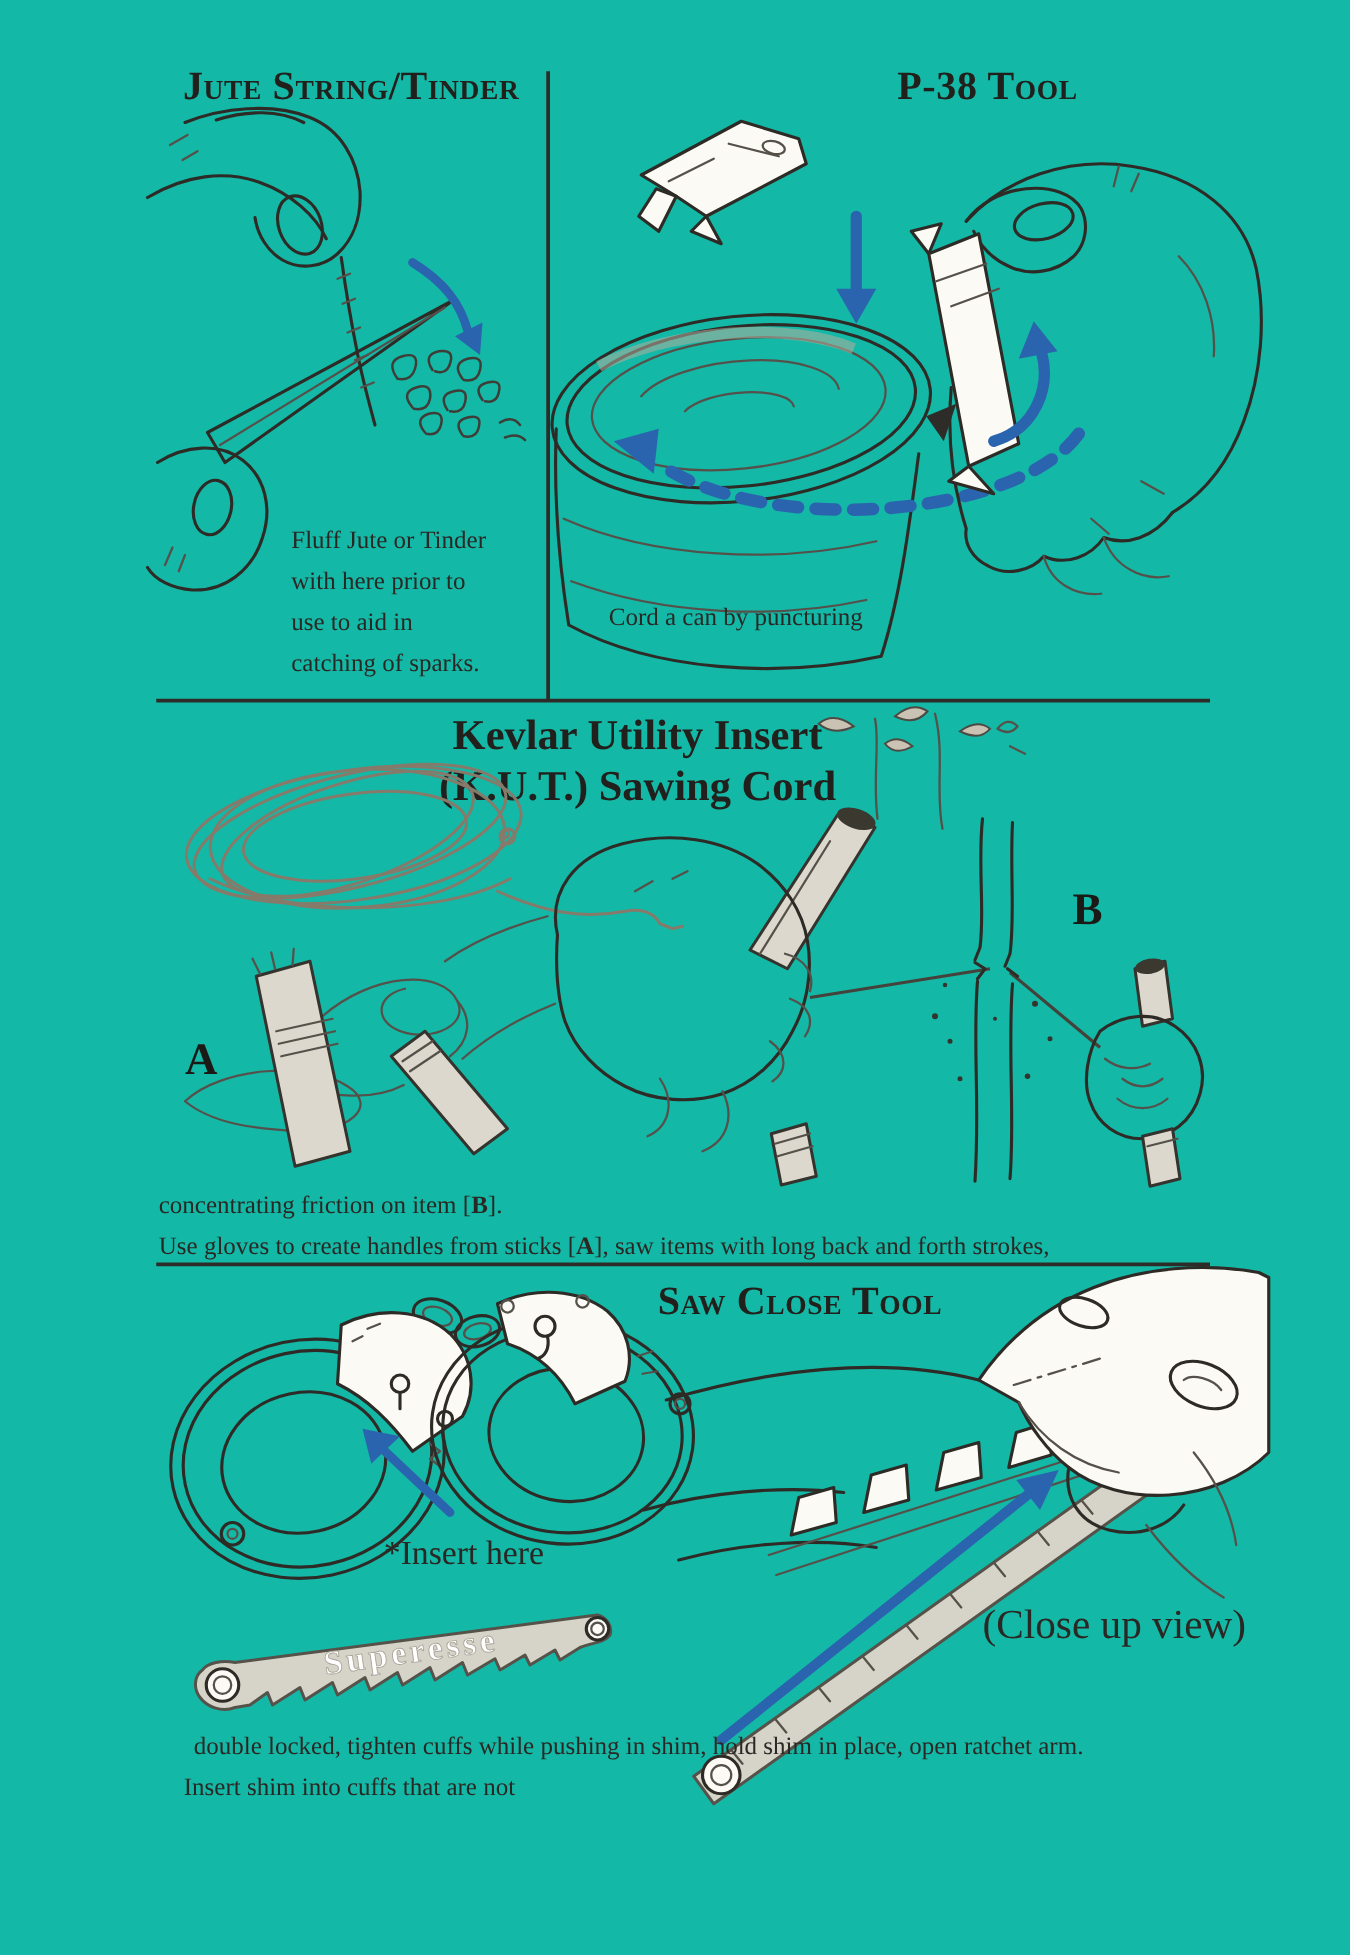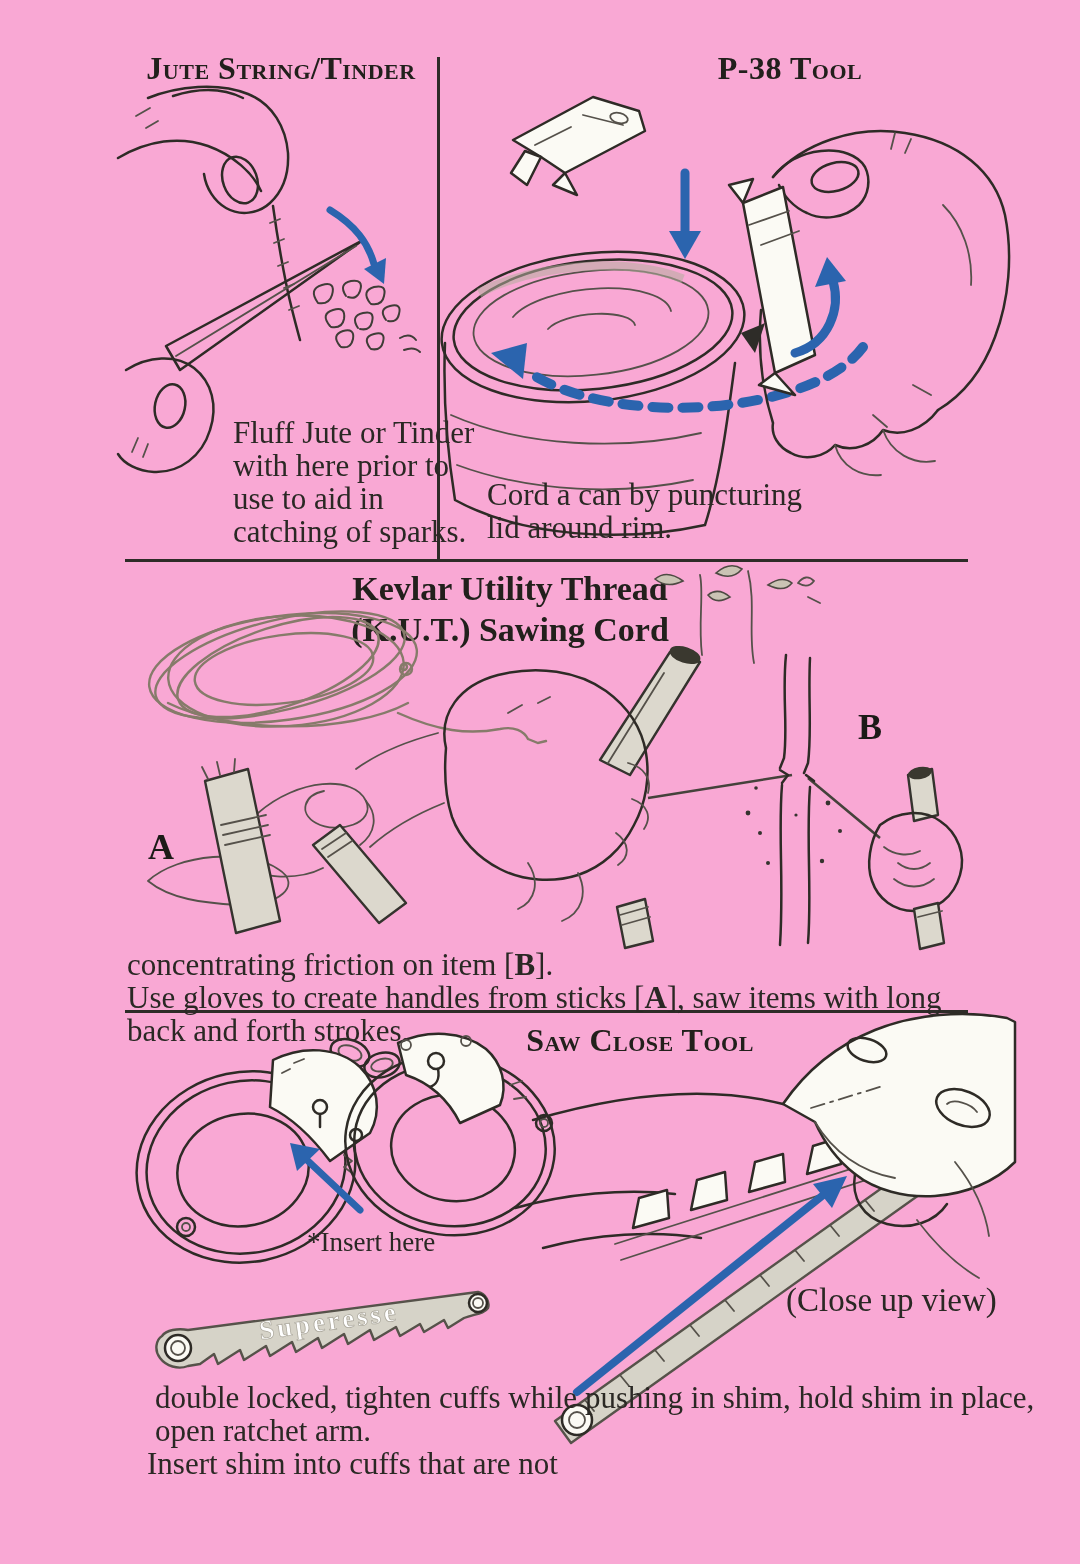--- a/index.html
+++ b/index.html
@@ -1,22 +1,22 @@
 <!DOCTYPE html>
 <html><head>
 <meta charset="utf-8">
 <style>
   html,body{margin:0;padding:0;background:#e8e6de;}
-  .page{position:relative;width:1080px;height:1564px;background:#f9a8d4;overflow:hidden;
+  .page{position:relative;width:1080px;height:1564px;background:#14b8a6;overflow:hidden;
         font-family:"Liberation Serif",serif;color:#262420;}
   .abs{position:absolute;}
   .panel-title{font-weight:bold;font-variant:small-caps;font-size:32px;letter-spacing:.5px;
                text-align:center;color:#22201c;}
   .kut-title{font-weight:bold;font-size:34px;line-height:41px;text-align:center;color:#22201c;}
-  .cap{font-size:31px;line-height:33px;color:#2a2824;}
+  .cap{font-size:20px;line-height:33px;color:#2a2824;}
   .cap b{font-weight:bold;}
   .big-label{font-weight:bold;font-size:36px;color:#1c1a17;}
   .vrule{position:absolute;background:#2e2c28;}
   .hrule{position:absolute;background:#2e2c28;}
   svg{position:absolute;overflow:visible;}
   svg *{vector-effect:non-scaling-stroke;}
   .ink{stroke:#2e2b26;stroke-width:2.5;fill:none;stroke-linecap:round;stroke-linejoin:round;}
   .ink-thin{stroke:#55514a;stroke-width:1.8;fill:none;stroke-linecap:round;stroke-linejoin:round;}
   .tan{stroke:#867b6a;stroke-width:2.4;fill:none;stroke-linecap:round;}
   .wood{fill:#dcd8cd;stroke:#35332e;stroke-width:2.4;stroke-linejoin:round;}
@@ -30,21 +30,21 @@
 
 <div class="page">
 
   <div class="vrule" style="left:437px;top:57px;width:3px;height:503px;"></div>
   <div class="hrule" style="left:125px;top:559px;width:843px;height:3px;"></div>
   <div class="hrule" style="left:125px;top:1010px;width:843px;height:3px;"></div>
 
   <div class="abs panel-title" style="left:125px;top:50px;width:312px;">Jute String/Tinder</div>
   <div class="abs panel-title" style="left:580px;top:50px;width:420px;">P-38 Tool</div>
   <div class="abs kut-title" style="left:310px;top:568px;width:400px;">
-    <div>Kevlar Utility Thread</div>
+    <div>Kevlar Utility Insert</div>
     <div>(K.U.T.) Sawing Cord</div>
   </div>
   <div class="abs panel-title" style="left:440px;top:1022px;width:400px;">Saw Close Tool</div>
 
   <svg style="left:118px;top:88px;" width="322" height="478" viewBox="0 0 322 478">
     <g>
       <path class="ink" d="M 30,10 C 60,-2 100,-6 130,6 C 155,16 168,40 170,65 C 171,85 165,103 152,115 C 140,126 122,128 108,120 C 96,113 88,100 86,86"></path>
       <path class="ink" d="M 55,8 C 80,0 105,0 125,10"></path>
       <path class="ink" d="M 0,70 C 30,52 62,48 90,58 C 115,67 135,85 143,103"></path>
       <ellipse class="ink" cx="122" cy="92" rx="17" ry="24" transform="rotate(-20 122 92)"></ellipse>
@@ -125,21 +125,20 @@
       <path class="blue" stroke-width="9" d="M 242,88 L 242,150"></path>
       <polygon class="bluefill" points="242,174 226,146 258,146"></polygon>
     </g>
     <g>
       <path class="blue" stroke-width="9" d="M 352,268 C 386,258 398,224 390,196"></path>
       <polygon class="bluefill" points="384,172 372,202 403,196"></polygon>
     </g>
   </svg>
   <div class="abs cap" style="left:487px;top:478px;">
     <div>Cord a can by puncturing</div>
-    <div>lid around rim.</div>
   </div>
 
   <svg style="left:108px;top:563px;" width="904" height="385" viewBox="0 0 904 385">
     <g>
       <ellipse class="tan" cx="175" cy="105" rx="135" ry="52" transform="rotate(-8 175 105)"></ellipse>
       <ellipse class="tan" cx="172" cy="102" rx="128" ry="45" transform="rotate(-14 172 102)"></ellipse>
       <ellipse class="tan" cx="178" cy="108" rx="118" ry="55" transform="rotate(-4 178 108)"></ellipse>
       <ellipse class="tan" cx="170" cy="104" rx="105" ry="40" transform="rotate(-18 170 104)"></ellipse>
       <ellipse class="tan" cx="176" cy="106" rx="90" ry="34" transform="rotate(-8 176 106)"></ellipse>
       <path class="tan" d="M 60,140 C 120,170 240,172 300,140"></path>

